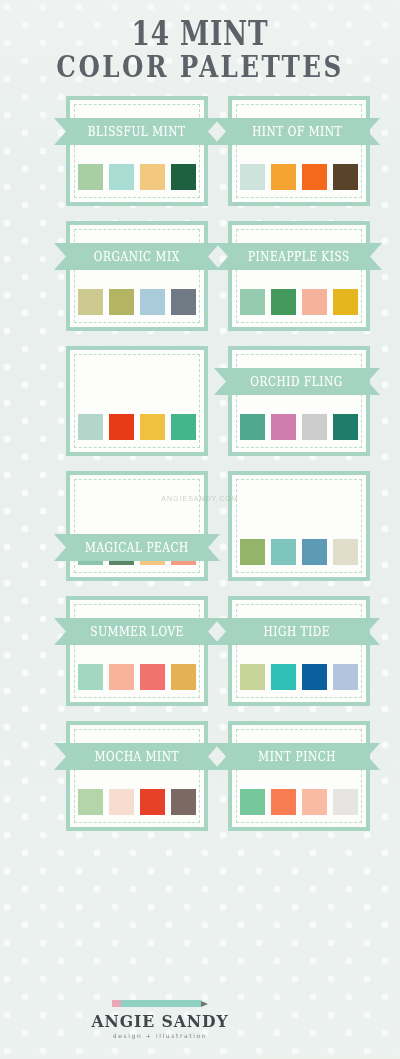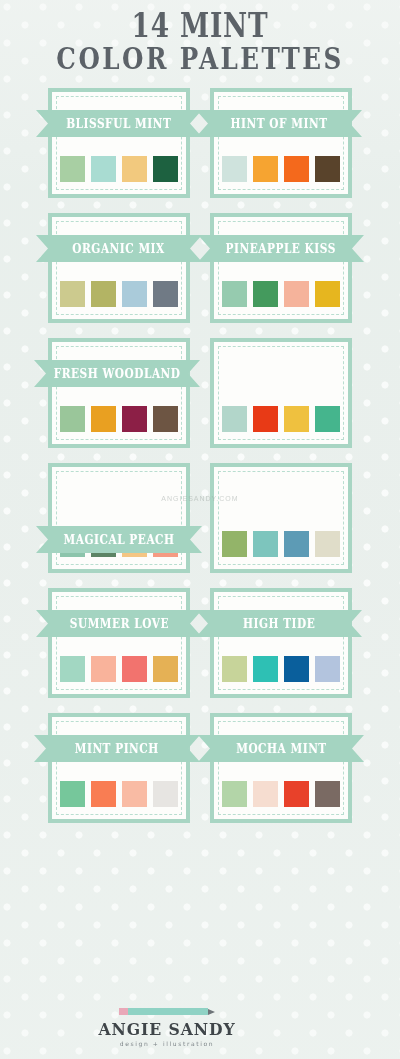--- a/index.html
+++ b/index.html
@@ -35,21 +35,21 @@
        rgba(232,240,236,0.25) 18%,
        rgba(236,241,238,0.18) 55%,
        rgba(240,245,242,0.45) 100%);
     pointer-events: none;
   }
 
   
   .header {
     position: relative;
     text-align: center;
-    padding-top: 10px;
+    padding-top: 18px;
   }
   .title-line1 {
     font-family: "DejaVu Serif", "Liberation Serif", serif;
     font-size: 33px;
     line-height: 32px;
     letter-spacing: 1px;
     color: #5c6268;
     font-weight: 700;
     transform: scaleX(0.80);
   }
@@ -63,23 +63,22 @@
     transform: scaleX(0.82);
   }
 
   
   .grid {
     position: relative;
     margin-top: 12px;
     padding: 0 20px;
     display: flex;
     flex-wrap: wrap;
-    justify-content: center;
+    justify-content: flex-end;
     row-gap: 15px;
-    font-weight: bold;
   }
 
   
   .card {
     position: relative;
     width: 162px;
     height: 110px;
     box-sizing: border-box;
   }
   .card-frame {
@@ -159,24 +158,23 @@
     font-family: "Liberation Sans", sans-serif;
     font-size: 7px;
     letter-spacing: 1px;
     color: rgba(150,160,156,0.45);
   }
 
   
   .footer {
     position: absolute;
     left: 0;
-    bottom: 12px;
+    bottom: 20px;
     width: 320px;
     text-align: center;
-    margin-left: 7px;
   }
   .pencil {
     position: relative;
     width: 96px;
     height: 7px;
     margin: 0 auto 5px auto;
     display: flex;
     align-items: center;
   }
   .pencil-eraser {
@@ -277,45 +275,45 @@
         <div class="swatches">
           <div class="swatch" title="#96cbaf" style="background: rgb(150, 203, 175);"></div>
           <div class="swatch" title="#449a5d" style="background: rgb(68, 154, 93);"></div>
           <div class="swatch" title="#f5b39b" style="background: rgb(245, 179, 155);"></div>
           <div class="swatch" title="#e6b61f" style="background: rgb(230, 182, 31);"></div>
         </div>
         <div class="banner" style="background: rgb(164, 212, 193);">
           <span class="banner-label">PINEAPPLE KISS</span>
         </div>
       </div>
-      <div class="card right">
-        <div class="card-frame">
-          <div class="card-dash"></div>
-        </div>
-        <div class="swatches">
-          <div class="swatch" title="#9ac69a" style="background: rgb(154, 198, 154);"></div>
-          <div class="swatch" title="#e9a021" style="background: rgb(233, 160, 33);"></div>
-          <div class="swatch" title="#8c1f46" style="background: rgb(140, 31, 70);"></div>
-          <div class="swatch" title="#6d5543" style="background: rgb(109, 85, 67);"></div>
-        </div>
-        <div class="banner" style="background: rgb(164, 212, 193);">
-          <span class="banner-label">FRESH WOODLAND</span>
-        </div>
-      </div>
       <div class="card left">
         <div class="card-frame">
           <div class="card-dash"></div>
         </div>
         <div class="swatches">
           <div class="swatch" title="#b2d6ca" style="background: rgb(178, 214, 202);"></div>
           <div class="swatch" title="#e83a16" style="background: rgb(232, 58, 22);"></div>
           <div class="swatch" title="#efc13f" style="background: rgb(239, 193, 63);"></div>
           <div class="swatch" title="#45b58d" style="background: rgb(69, 181, 141);"></div>
         </div>
       </div>
+      <div class="card right">
+        <div class="card-frame">
+          <div class="card-dash"></div>
+        </div>
+        <div class="swatches">
+          <div class="swatch" title="#4fa78e" style="background: rgb(79, 167, 142);"></div>
+          <div class="swatch" title="#d07cae" style="background: rgb(208, 124, 174);"></div>
+          <div class="swatch" title="#cdcdcd" style="background: rgb(205, 205, 205);"></div>
+          <div class="swatch" title="#1e7d68" style="background: rgb(30, 125, 104);"></div>
+        </div>
+        <div class="banner" style="background: rgb(164, 212, 193);">
+          <span class="banner-label">ORCHID FLING</span>
+        </div>
+      </div>
       <div class="card left">
         <div class="card-frame">
           <div class="card-dash"></div>
         </div>
         <div class="swatches">
           <div class="swatch" title="#8cc4ab" style="background: rgb(140, 196, 171);"></div>
           <div class="swatch" title="#5c8465" style="background: rgb(92, 132, 101);"></div>
           <div class="swatch" title="#f4c684" style="background: rgb(244, 198, 132);"></div>
           <div class="swatch" title="#f59b83" style="background: rgb(245, 155, 131);"></div>
         </div>
@@ -355,46 +353,46 @@
         <div class="swatches">
           <div class="swatch" title="#c7d49a" style="background: rgb(199, 212, 154);"></div>
           <div class="swatch" title="#2ec0b4" style="background: rgb(46, 192, 180);"></div>
           <div class="swatch" title="#0a5f9c" style="background: rgb(10, 95, 156);"></div>
           <div class="swatch" title="#b3c4de" style="background: rgb(179, 196, 222);"></div>
         </div>
         <div class="banner" style="background: rgb(164, 212, 193);">
           <span class="banner-label">HIGH TIDE</span>
         </div>
       </div>
+      <div class="card left">
+        <div class="card-frame">
+          <div class="card-dash"></div>
+        </div>
+        <div class="swatches">
+          <div class="swatch" title="#b3d5a8" style="background: rgb(179, 213, 168);"></div>
+          <div class="swatch" title="#f6ddd0" style="background: rgb(246, 221, 208);"></div>
+          <div class="swatch" title="#e8412a" style="background: rgb(232, 65, 42);"></div>
+          <div class="swatch" title="#7a6a63" style="background: rgb(122, 106, 99);"></div>
+        </div>
+        <div class="banner" style="background: rgb(164, 212, 193);">
+          <span class="banner-label">MOCHA MINT</span>
+        </div>
+      </div>
       <div class="card right">
         <div class="card-frame">
           <div class="card-dash"></div>
         </div>
         <div class="swatches">
           <div class="swatch" title="#76c79b" style="background: rgb(118, 199, 155);"></div>
           <div class="swatch" title="#f97d53" style="background: rgb(249, 125, 83);"></div>
           <div class="swatch" title="#f9bba4" style="background: rgb(249, 187, 164);"></div>
           <div class="swatch" title="#e7e5e2" style="background: rgb(231, 229, 226);"></div>
         </div>
         <div class="banner" style="background: rgb(164, 212, 193);">
           <span class="banner-label">MINT PINCH</span>
-        </div>
-      </div>
-      <div class="card left">
-        <div class="card-frame">
-          <div class="card-dash"></div>
-        </div>
-        <div class="swatches">
-          <div class="swatch" title="#b3d5a8" style="background: rgb(179, 213, 168);"></div>
-          <div class="swatch" title="#f6ddd0" style="background: rgb(246, 221, 208);"></div>
-          <div class="swatch" title="#e8412a" style="background: rgb(232, 65, 42);"></div>
-          <div class="swatch" title="#7a6a63" style="background: rgb(122, 106, 99);"></div>
-        </div>
-        <div class="banner" style="background: rgb(164, 212, 193);">
-          <span class="banner-label">MOCHA MINT</span>
         </div>
       </div>
     </div>
 
   <div class="watermark">ANGIESANDY.COM</div>
 
   <div class="footer">
     <div class="pencil">
       <div class="pencil-eraser"></div>
       <div class="pencil-body"></div>

